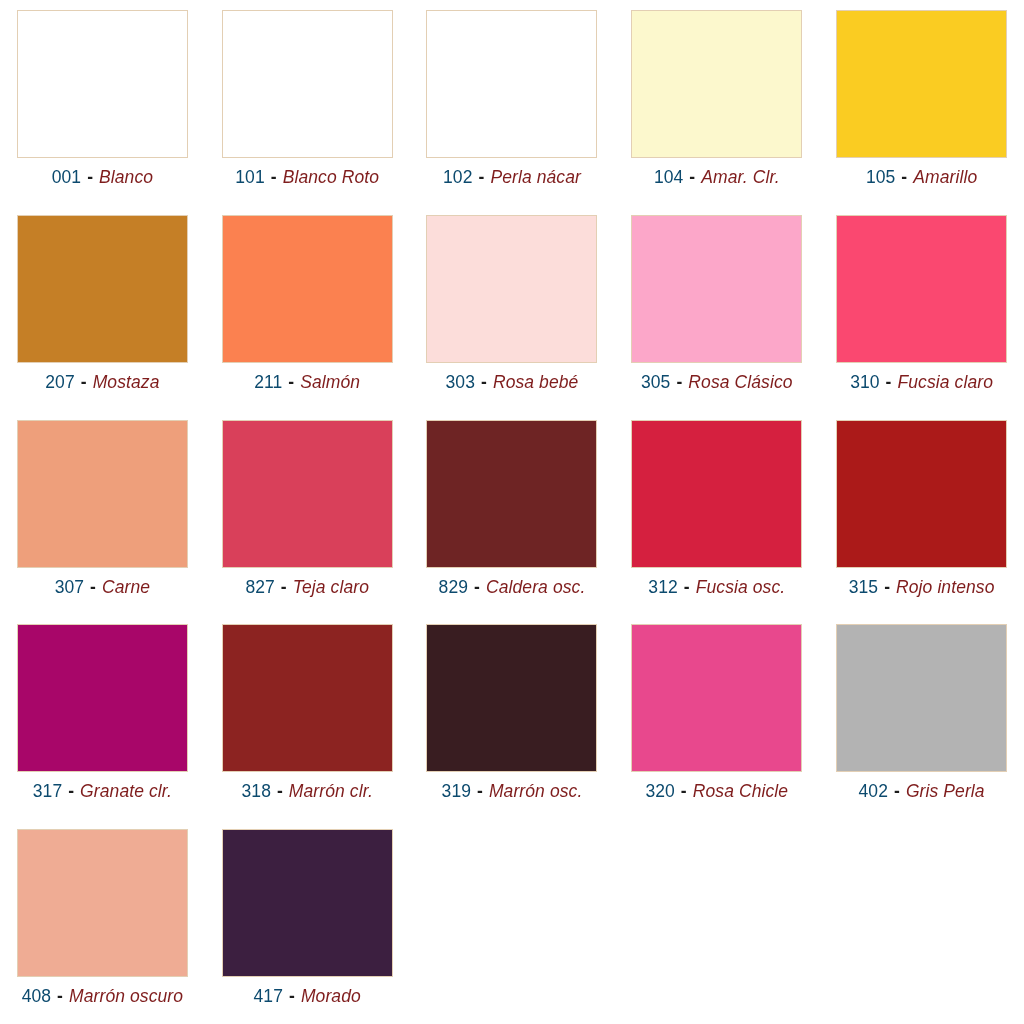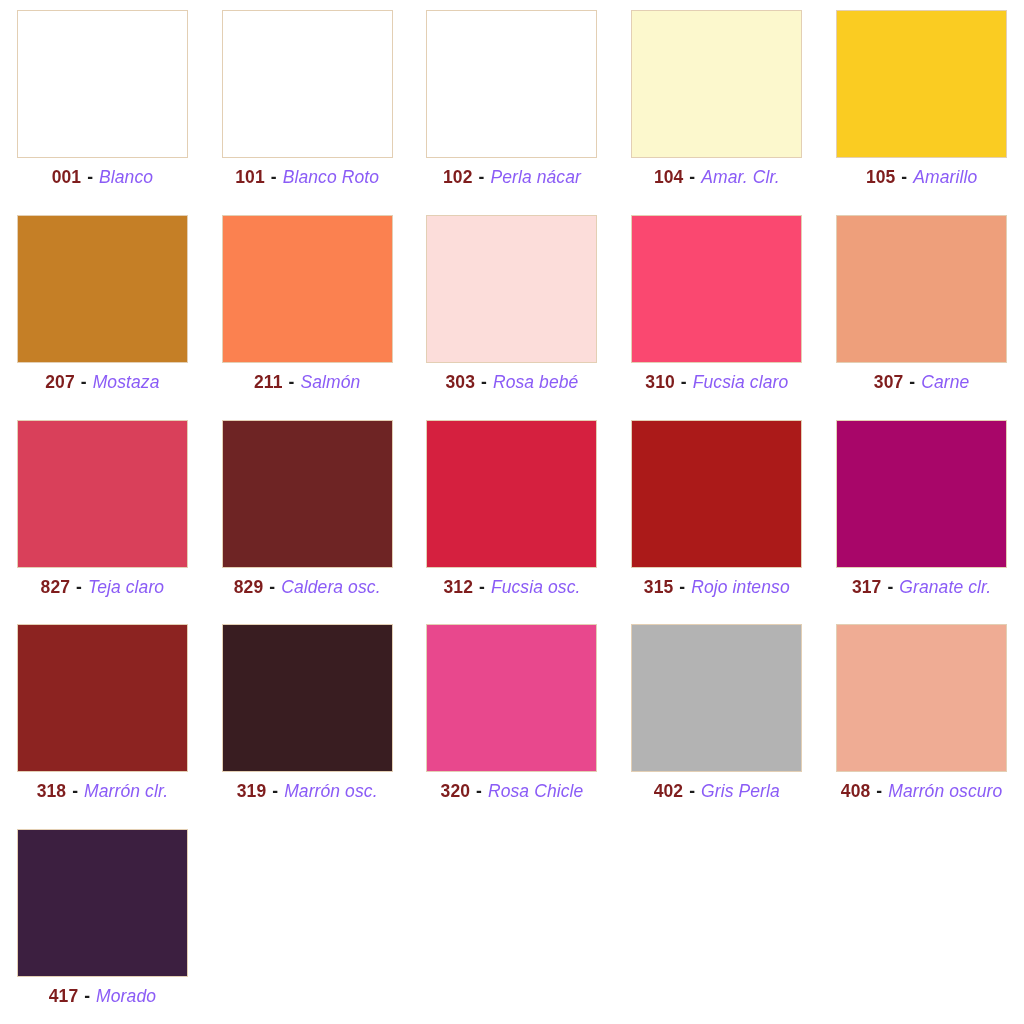--- a/index.html
+++ b/index.html
@@ -37,31 +37,31 @@
   }
   .swatch-label {
     margin-top: 9px;
     font-size: 17.5px;
     line-height: 1.15;
     white-space: nowrap;
     text-align: center;
     letter-spacing: 0.1px;
   }
   .swatch-code {
-    font-weight: bold;
-    color: #7f1d1d;
+    font-weight: normal;
+    color: #0c4a6e;
   }
   .swatch-sep {
     font-weight: bold;
     color: #1b1b1b;
     padding: 0 1px;
   }
   .swatch-name {
     font-style: italic;
-    color: #8b5cf6;
+    color: #7f1d1d;
     font-weight: normal;
   }
 </style>
 </head>
 <body>
 
 <div id="palette-grid">
     <div class="swatch-cell">
       <div class="swatch-chip" style="background: rgb(255, 255, 255); border-color: rgb(227, 207, 180);"></div>
       <div class="swatch-label"><span class="swatch-code">001</span> <span class="swatch-sep">-</span> <span class="swatch-name">Blanco</span></div>
@@ -86,20 +86,24 @@
       <div class="swatch-chip" style="background: rgb(197, 127, 38); border-color: rgb(227, 207, 180);"></div>
       <div class="swatch-label"><span class="swatch-code">207</span> <span class="swatch-sep">-</span> <span class="swatch-name">Mostaza</span></div>
     </div>
     <div class="swatch-cell">
       <div class="swatch-chip" style="background: rgb(251, 129, 80); border-color: rgb(227, 207, 180);"></div>
       <div class="swatch-label"><span class="swatch-code">211</span> <span class="swatch-sep">-</span> <span class="swatch-name">Salmón</span></div>
     </div>
     <div class="swatch-cell">
       <div class="swatch-chip" style="background: rgb(252, 221, 218); border-color: rgb(227, 207, 180);"></div>
       <div class="swatch-label"><span class="swatch-code">303</span> <span class="swatch-sep">-</span> <span class="swatch-name">Rosa bebé</span></div>
+    </div>
+    <div class="swatch-cell">
+      <div class="swatch-chip" style="background: rgb(252, 167, 201); border-color: rgb(227, 207, 180);"></div>
+      <div class="swatch-label"><span class="swatch-code">305</span> <span class="swatch-sep">-</span> <span class="swatch-name">Rosa Clásico</span></div>
     </div>
     <div class="swatch-cell">
       <div class="swatch-chip" style="background: rgb(250, 72, 112); border-color: rgb(227, 207, 180);"></div>
       <div class="swatch-label"><span class="swatch-code">310</span> <span class="swatch-sep">-</span> <span class="swatch-name">Fucsia claro</span></div>
     </div>
     <div class="swatch-cell">
       <div class="swatch-chip" style="background: rgb(238, 159, 123); border-color: rgb(227, 207, 180);"></div>
       <div class="swatch-label"><span class="swatch-code">307</span> <span class="swatch-sep">-</span> <span class="swatch-name">Carne</span></div>
     </div>
     <div class="swatch-cell">

